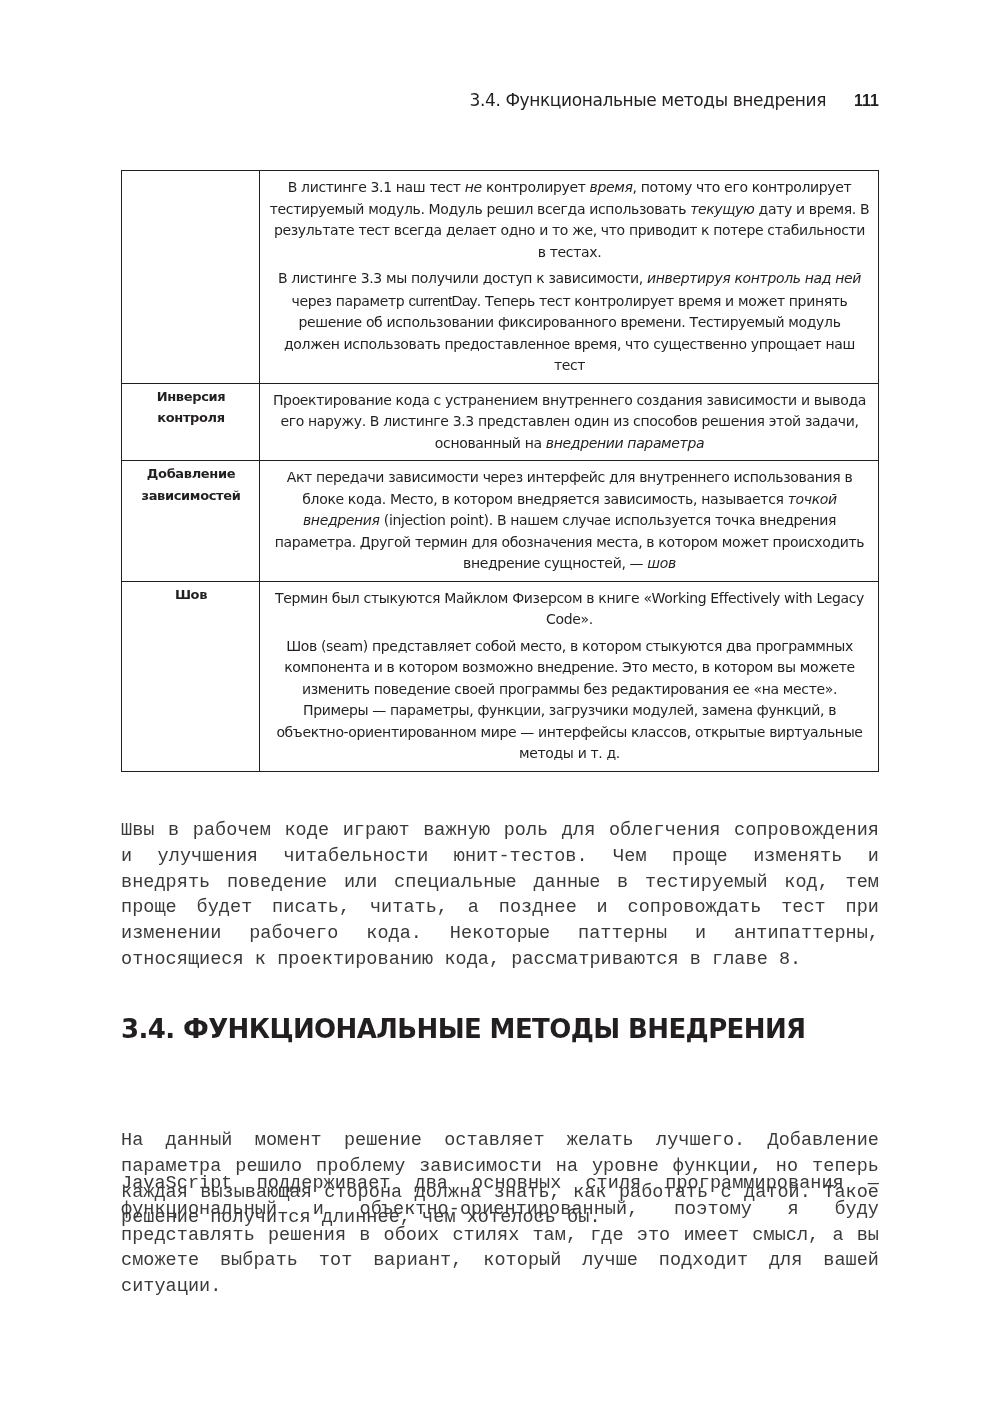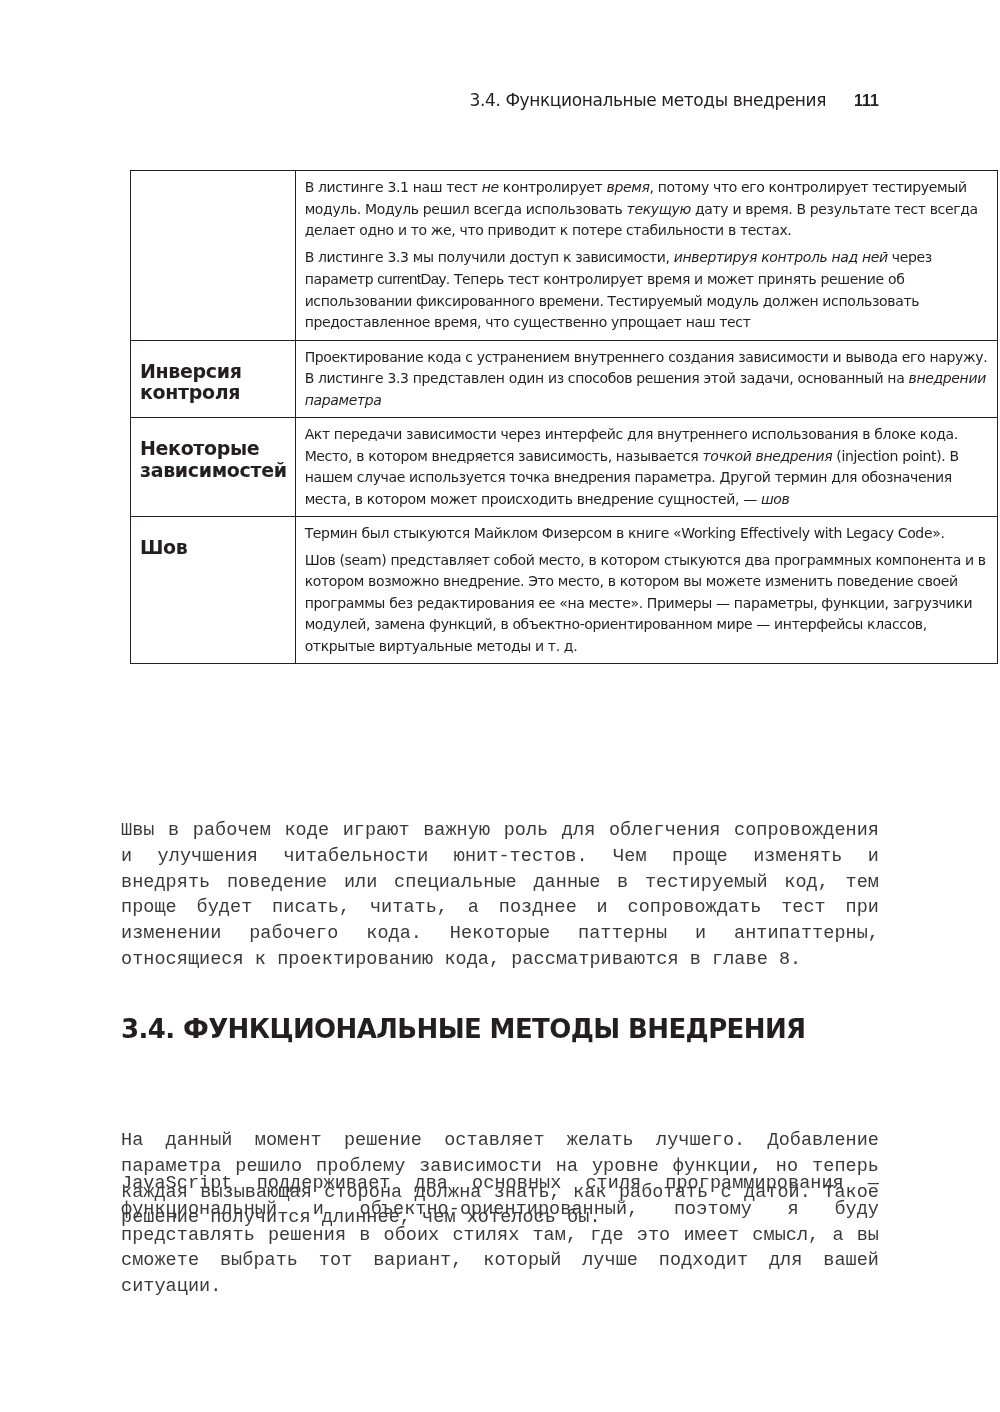--- a/index.html
+++ b/index.html
@@ -6,27 +6,28 @@
   body { width: 1000px; height: 1412px; position: relative; overflow: hidden; color: #231f20; }
   .running-header {
     position: absolute; top: 90px; left: 121px; width: 758px;
     display: flex; justify-content: flex-end; align-items: baseline;
     font-family: "DejaVu Sans", sans-serif;
   }
   .running-title { font-size: 17px; letter-spacing: -0.4px; color: #231f20; }
   .page-number { font-family: "Liberation Sans", sans-serif; font-weight: bold; font-size: 16px; margin-left: 28px; color: #231f20; }
 
   table.glossary {
-    position: absolute; top: 170px; left: 130px; width: 868px;
+    position: absolute; top: 170px; left: 121px; width: 758px;
     border-collapse: collapse;
     font-family: "DejaVu Sans", sans-serif; font-size: 14px; line-height: 21.5px;
     letter-spacing: -0.35px;
+    text-align: center;
   }
   table.glossary td { border: 1.3px solid #231f20; vertical-align: top; }
-  td.term { width: 120px; padding: 20px 8px 8px 9px; font-weight: bold; font-size: 19px; }
+  td.term { width: 120px; padding: 2px 8px 8px 9px; font-weight: bold; font-size: 13px; }
   td.def { padding: 6px 8px 6px 9px; }
   td.def p { margin: 0 0 5px 0; }
   td.def p:last-child { margin-bottom: 0; }
   .mono { font-family: Liberation Sans, sans-serif; font-size: 15px; letter-spacing: -0.5px; }
   em { font-style: italic; }
 
   .body-text {
     position: absolute; left: 121px; width: 758px;
     font-family: "Liberation Serif", serif; font-size: 18.5px; line-height: 25.8px;
     text-align: justify; color: #3a3a3a; letter-spacing: 0.05px;
@@ -55,21 +56,21 @@
           <p>В листинге 3.3 мы получили доступ к зависимости, <em>инвертируя контроль над ней</em> через параметр <span class="mono">currentDay</span>. Теперь тест контролирует время и может принять решение об использовании фиксированного времени. Тестируемый модуль должен использовать предоставленное время, что существенно упрощает наш тест</p>
         </td>
       </tr>
       <tr>
         <td class="term">Инверсия контроля</td>
         <td class="def">
           <p>Проектирование кода с устранением внутреннего создания зависимости и вывода его наружу. В листинге 3.3 представлен один из способов решения этой задачи, основанный на <em>внедрении параметра</em></p>
         </td>
       </tr>
       <tr>
-        <td class="term">Некоторые зависимостей</td>
+        <td class="term">Добавление зависимостей</td>
         <td class="def">
           <p>Акт передачи зависимости через интерфейс для внутреннего использования в блоке кода. Место, в котором внедряется зависимость, называется <em>точкой внедрения</em> (injection point). В нашем случае используется точка внедрения параметра. Другой термин для обозначения места, в котором может происходить внедрение сущностей, — <em>шов</em></p>
         </td>
       </tr>
       <tr>
         <td class="term">Шов</td>
         <td class="def">
           <p>Термин был стыкуются Майклом Физерсом в книге «Working Effectively with Legacy Code».</p>
           <p>Шов (seam) представляет собой место, в котором стыкуются два программных компонента и в котором возможно внедрение. Это место, в котором вы можете изменить поведение своей программы без редактирования ее «на месте». Примеры — параметры, функции, загрузчики модулей, замена функций, в объектно-ориентированном мире — интерфейсы классов, открытые виртуальные методы и т. д.</p>
         </td>

